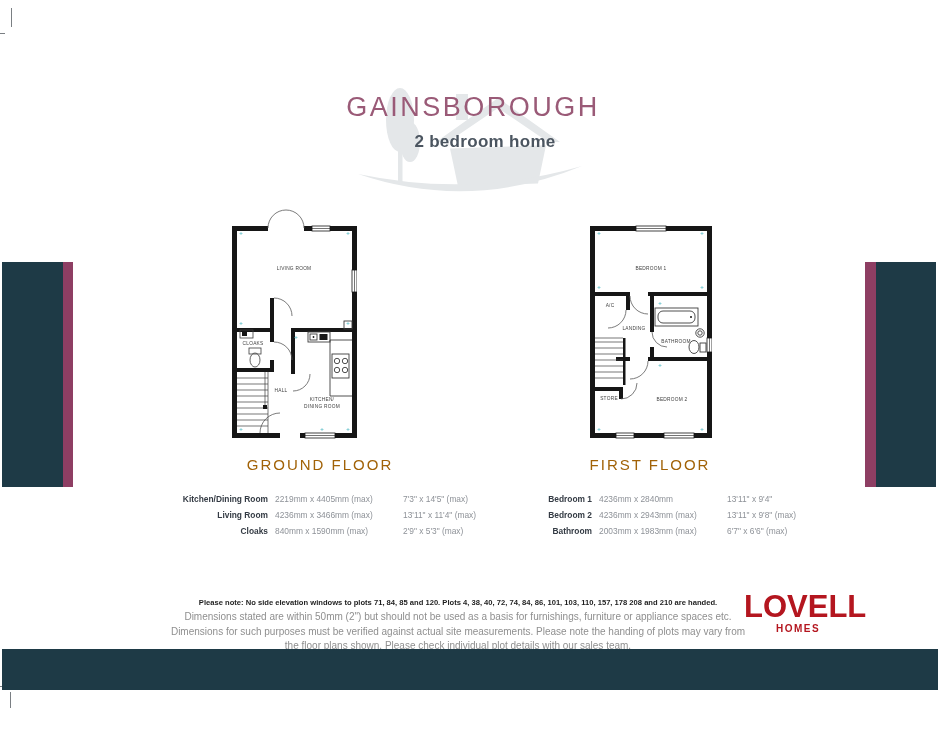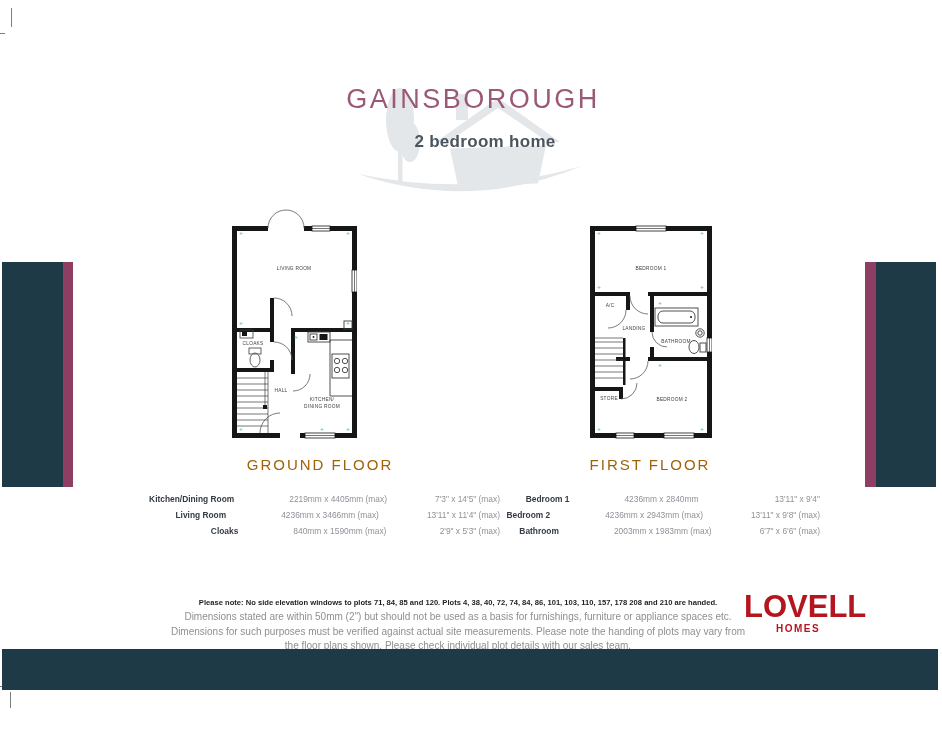--- a/index.html
+++ b/index.html
@@ -4,32 +4,32 @@
 <style>
   html,body{margin:0;padding:0;background:#fff;}
   #page{position:relative;width:942px;height:729px;background:#fff;overflow:hidden;
         font-family:"Liberation Sans",sans-serif;}
   
   .mark{position:absolute;background:#7a7f83;}
   
   .band{position:absolute;top:262px;height:225px;}
   
   #silhouette{position:absolute;left:352px;top:76px;}
-  #title{position:absolute;left:300px;top:84px;width:346px;text-align:center;
+  #title{position:absolute;left:300px;top:92px;width:346px;text-align:center;
          font-size:27px;letter-spacing:2.5px;font-weight:500;color:#9a5a77;}
   #subtitle{position:absolute;left:312px;top:132px;width:346px;text-align:center;
          font-size:17px;font-weight:700;color:#4b5560;letter-spacing:.3px;}
   
   .plan{position:absolute;top:200px;}
   .plan text{font-family:"Liberation Sans",sans-serif;font-size:4.8px;fill:#3f3f3f;letter-spacing:.25px;}
   
   .floor-heading{position:absolute;top:456px;text-align:center;font-size:15px;
          letter-spacing:2px;color:#a16207;font-weight:500;}
   .dims{position:absolute;top:491px;font-size:8.4px;color:#8e9298;}
-  .dims .row{display:flex;line-height:16px;white-space:nowrap;gap:48px;}
+  .dims .row{display:flex;line-height:16px;white-space:nowrap;}
   .dims .name{font-weight:700;color:#343b44;text-align:right;padding-right:7px;}
   .dims .metric{text-align:left;}
   .dims .imperial{text-align:left;}
   #gf-dims .name{width:128px;} #gf-dims .metric{width:128px;} 
   #ff-dims .name{width:112px;} #ff-dims .metric{width:128px;}
   
   #note{position:absolute;left:168px;top:597px;width:580px;text-align:center;}
   #note .bold{font-size:7.6px;font-weight:700;color:#1e1e1e;line-height:1.5;}
   #note .small{font-size:10px;color:#8f8f8f;line-height:1.45;margin-top:2px;}
   #logo{position:absolute;left:744px;top:592px;width:108px;text-align:center;color:#b4161f;}

